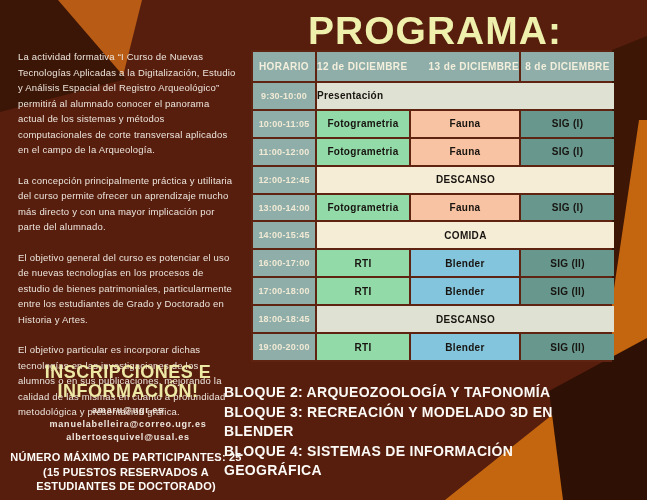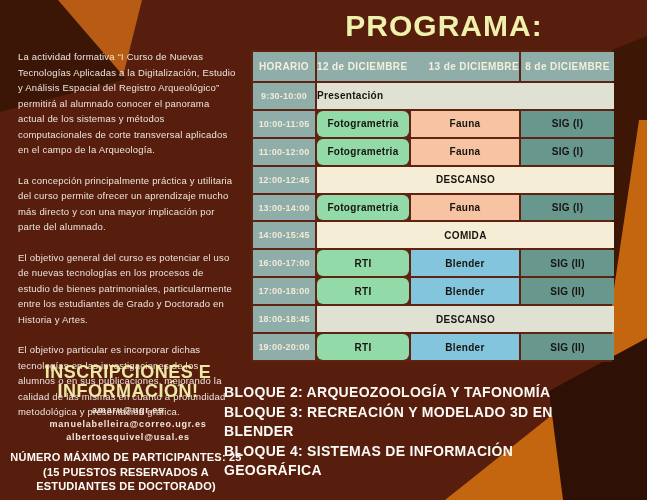--- a/index.html
+++ b/index.html
@@ -9,42 +9,42 @@
     font-family:"Liberation Sans", sans-serif;
   }
   .shape { position:absolute; left:0; top:0; width:647px; height:500px; pointer-events:none; }
   .tri-orange-tl { background:#B85C15; clip-path:polygon(48px 0,142px 0,122px 80px); }
   .tri-dark-tl   { background:#3B1505; clip-path:polygon(0 0,58px 0,126px 79px,0 112px); }
   .wedge-dark-r  { background:#3E1605; clip-path:polygon(612px 50px,647px 36px,647px 200px,607px 378px); }
   .band-orange-r { background:#C4660F; clip-path:polygon(639px 120px,647px 120px,647px 500px,445px 500px,601px 376px); }
   .tri-dark-br   { background:#2F1004; clip-path:polygon(549px 391px,647px 338px,647px 500px,563px 500px); }
 
   .title {
-    position:absolute; left:264px; top:9px; width:360px; text-align:center;
-    font-size:30px; font-weight:800; letter-spacing:1px; color:#EFF0AC;
+    position:absolute; left:255px; top:9px; width:360px; text-align:center;
+    font-size:39px; font-weight:800; letter-spacing:1px; color:#EFF0AC;
   }
 
   .intro { position:absolute; left:18px; top:49px; width:219px;
     color:#EDE5DD; font-size:9.5px; line-height:15.5px; letter-spacing:.2px; }
   .intro p { margin:0 0 15px 0; }
 
   .schedule {
     position:absolute; left:251px; top:50px; width:357px; height:308px;
     display:grid; grid-template-columns:62px 92px 108px 93px;
     grid-template-rows:29px repeat(10, 1fr);
     gap:2px; background:#5E2411; border:2px solid #5E2411;
   }
   .cell { display:flex; align-items:center; justify-content:center;
     font-weight:bold; color:#181410; font-size:10px; letter-spacing:.3px; }
   .c-head { background:#8FAEA9; color:#F3EFDC; font-size:10px; letter-spacing:.4px; }
   .head-merged { grid-column:2/4; justify-content:space-between; }
   .c-time { background:#8FAEA9; color:#F1EAD5; font-size:9px; letter-spacing:.2px; }
   .span3 { grid-column:2/5; }
   .left-pad { justify-content:flex-start; padding-left:0; }
-  .c-green { background:#92DBA8;border-radius:6px; }
+  .c-green { background:#92DBA8; }
   .c-peach { background:#F8C3A2; }
   .c-teal  { background:#67978D; }
   .c-blue  { background:#82C5DD; }
   .c-cream { background:#F6EDD6; }
   .c-gray  { background:#DFE1D2; }
 
   .inscripciones {
     position:absolute; left:8px; top:363px; width:240px; text-align:center;
     color:#EDE9A5; font-size:18px; font-weight:800; line-height:19px; letter-spacing:.5px;
   }

